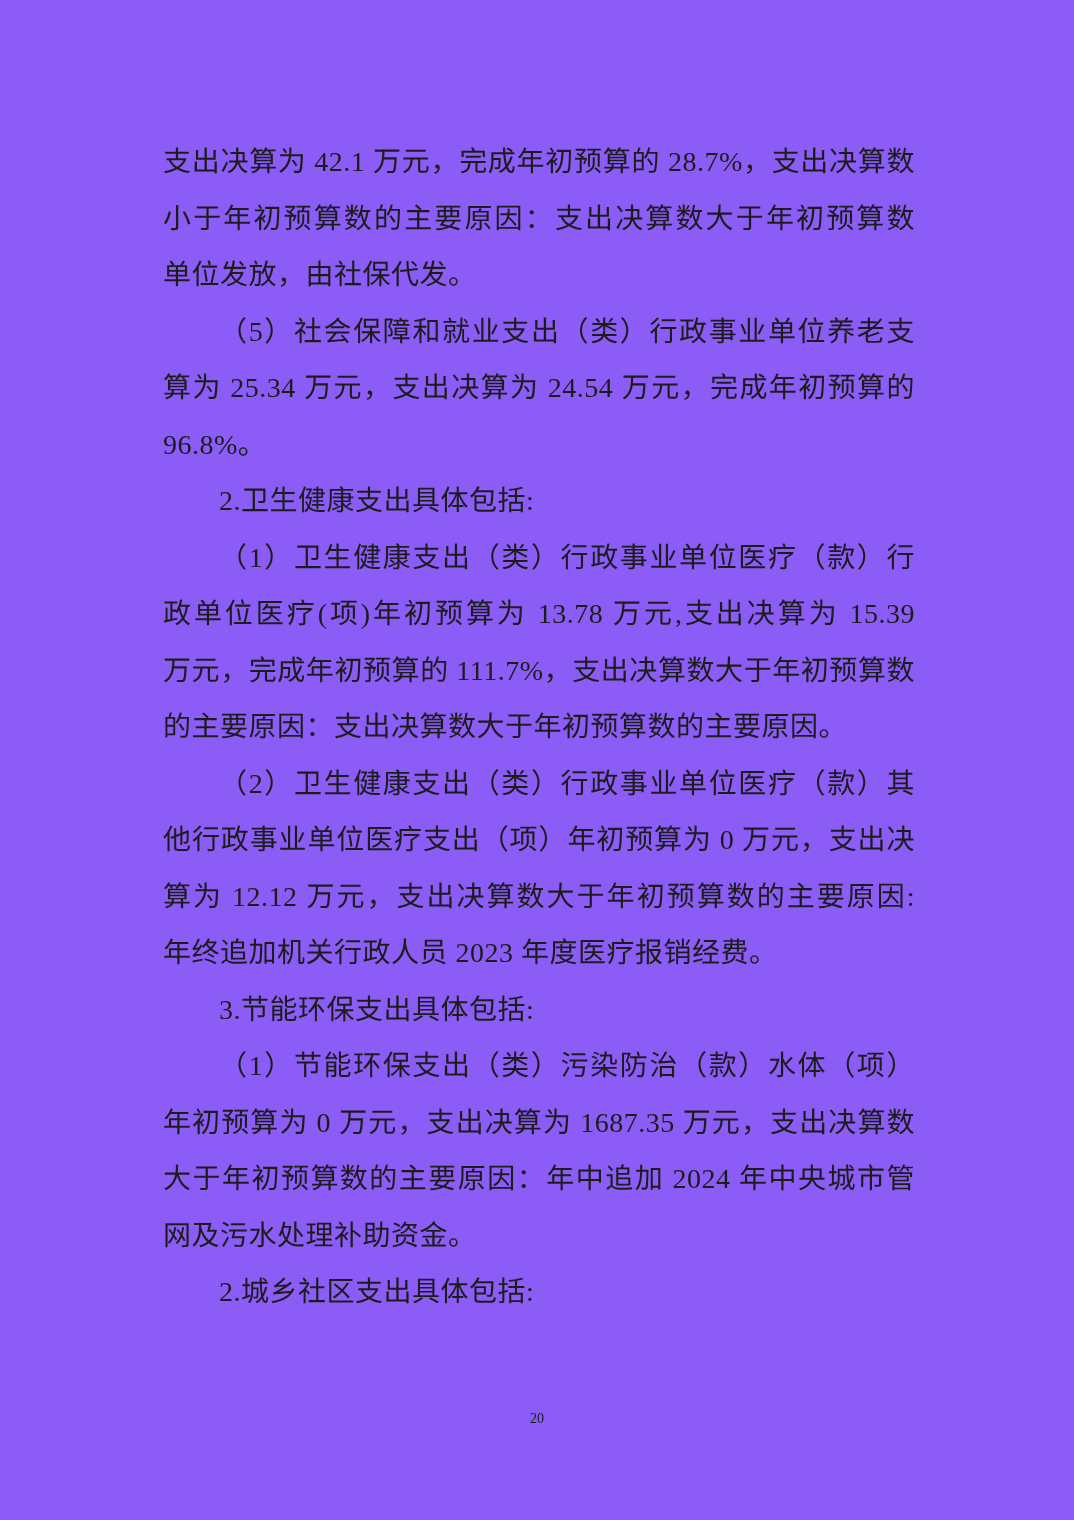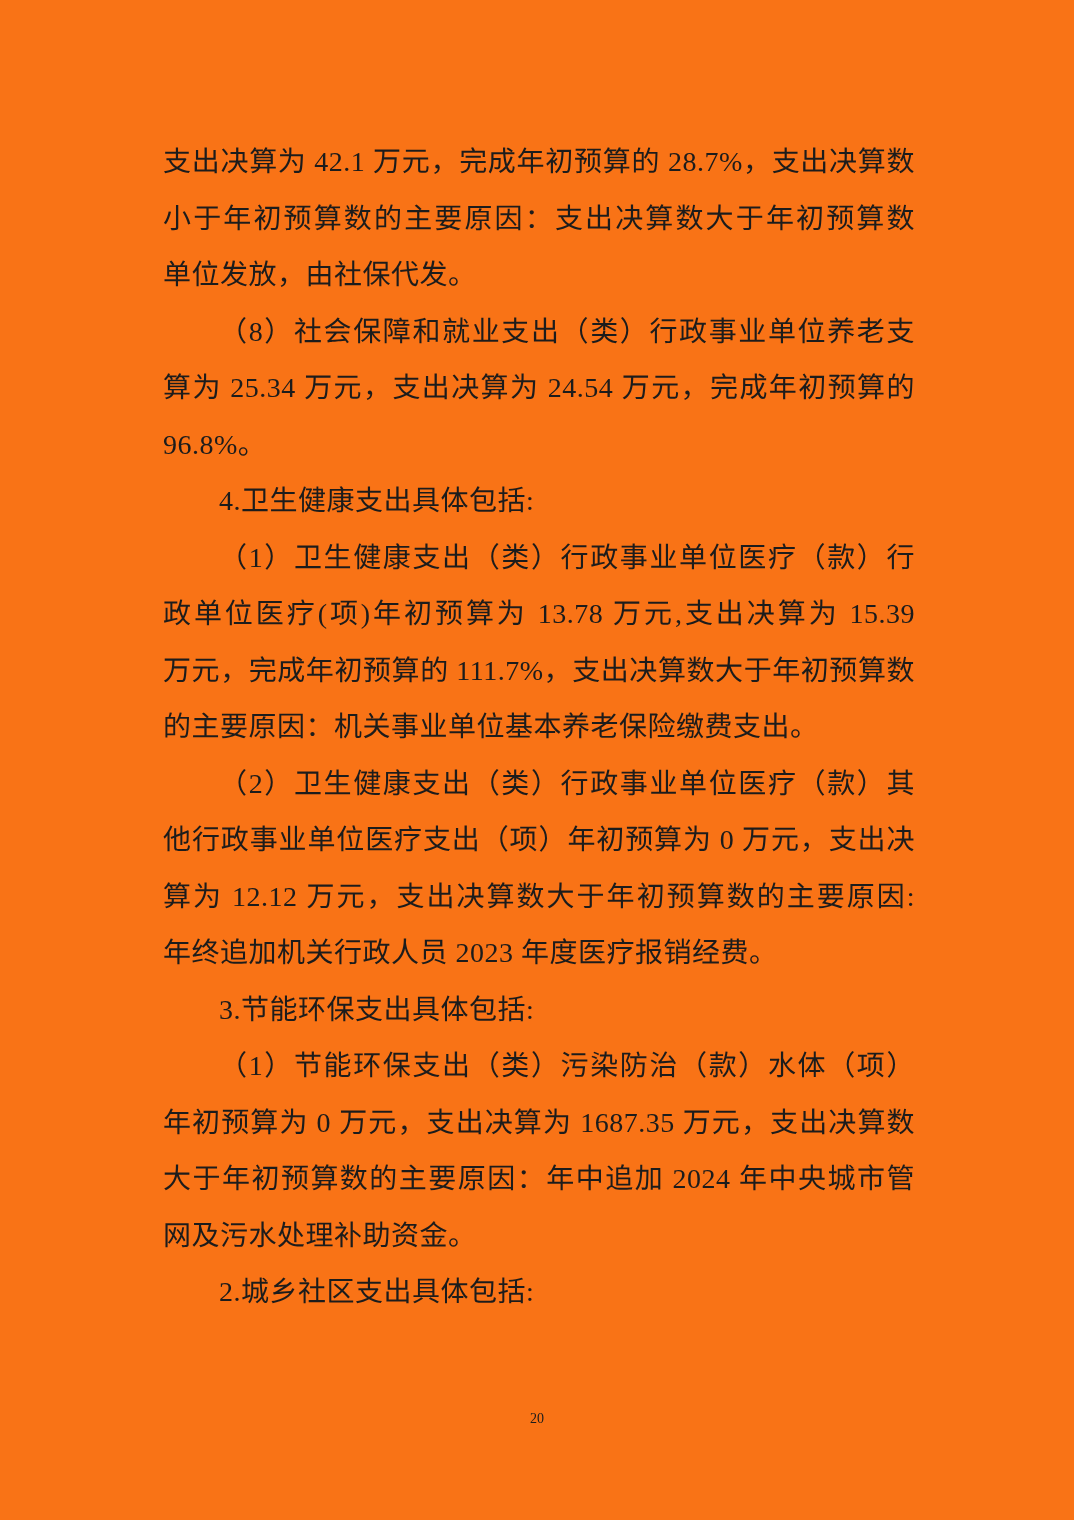--- a/index.html
+++ b/index.html
@@ -5,21 +5,21 @@
   html, body {
     margin: 0;
     padding: 0;
     background: #ffffff;
   }
   .page {
     position: relative;
     width: 1074px;
     height: 1520px;
     margin: 0 auto;
-    background: #f97316;
+    background: #8b5cf6;
     color: #1c1c1c;
     font-family: "Liberation Serif", "DejaVu Serif", serif;
     overflow: hidden;
   }
   .doc {
     position: absolute;
     top: 134px;
     left: 163px;
     width: 752px;
   }
@@ -61,34 +61,34 @@
 <div class="page">
   <div class="doc">
 
     <p class="para">
       <span class="line">支出决算为 42.1 万元，完成年初预算的 28.7%，支出决算数</span>
       <span class="line">小于年初预算数的主要原因：支出决算数大于年初预算数</span>
       <span class="line end">单位发放，由社保代发。</span>
     </p>
 
     <p class="para">
-      <span class="line ind">（8）社会保障和就业支出（类）行政事业单位养老支</span>
+      <span class="line ind">（5）社会保障和就业支出（类）行政事业单位养老支</span>
       <span class="line">算为 25.34 万元，支出决算为 24.54 万元，完成年初预算的</span>
       <span class="line end">96.8%。</span>
     </p>
 
     <p class="para">
-      <span class="line end ind">4.卫生健康支出具体包括:</span>
+      <span class="line end ind">2.卫生健康支出具体包括:</span>
     </p>
 
     <p class="para">
       <span class="line ind">（1）卫生健康支出（类）行政事业单位医疗（款）行</span>
       <span class="line">政单位医疗(项)年初预算为 13.78 万元,支出决算为 15.39</span>
       <span class="line">万元，完成年初预算的 111.7%，支出决算数大于年初预算数</span>
-      <span class="line end">的主要原因：机关事业单位基本养老保险缴费支出。</span>
+      <span class="line end">的主要原因：支出决算数大于年初预算数的主要原因。</span>
     </p>
 
     <p class="para">
       <span class="line ind">（2）卫生健康支出（类）行政事业单位医疗（款）其</span>
       <span class="line">他行政事业单位医疗支出（项）年初预算为 0 万元，支出决</span>
       <span class="line">算为 12.12 万元，支出决算数大于年初预算数的主要原因:</span>
       <span class="line end">年终追加机关行政人员 2023 年度医疗报销经费。</span>
     </p>
 
     <p class="para">

